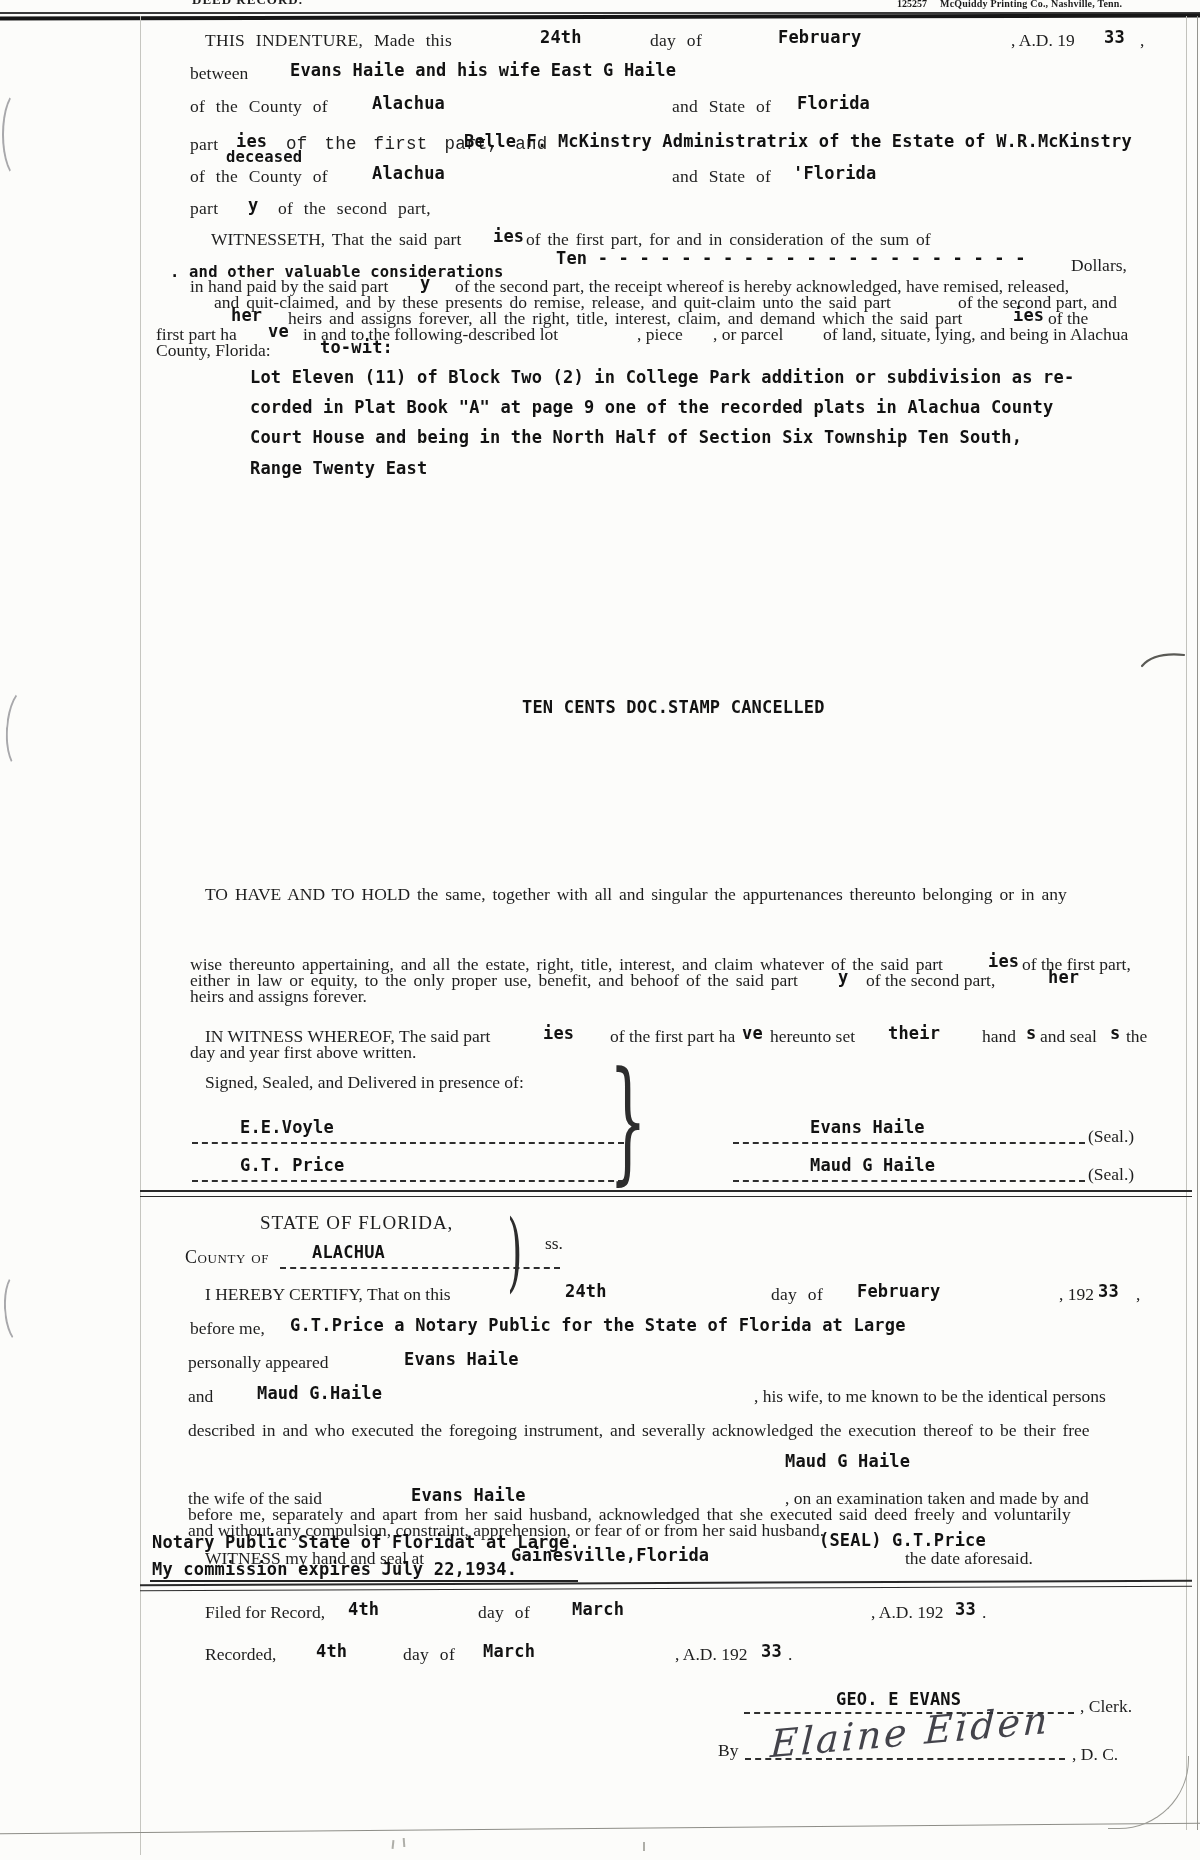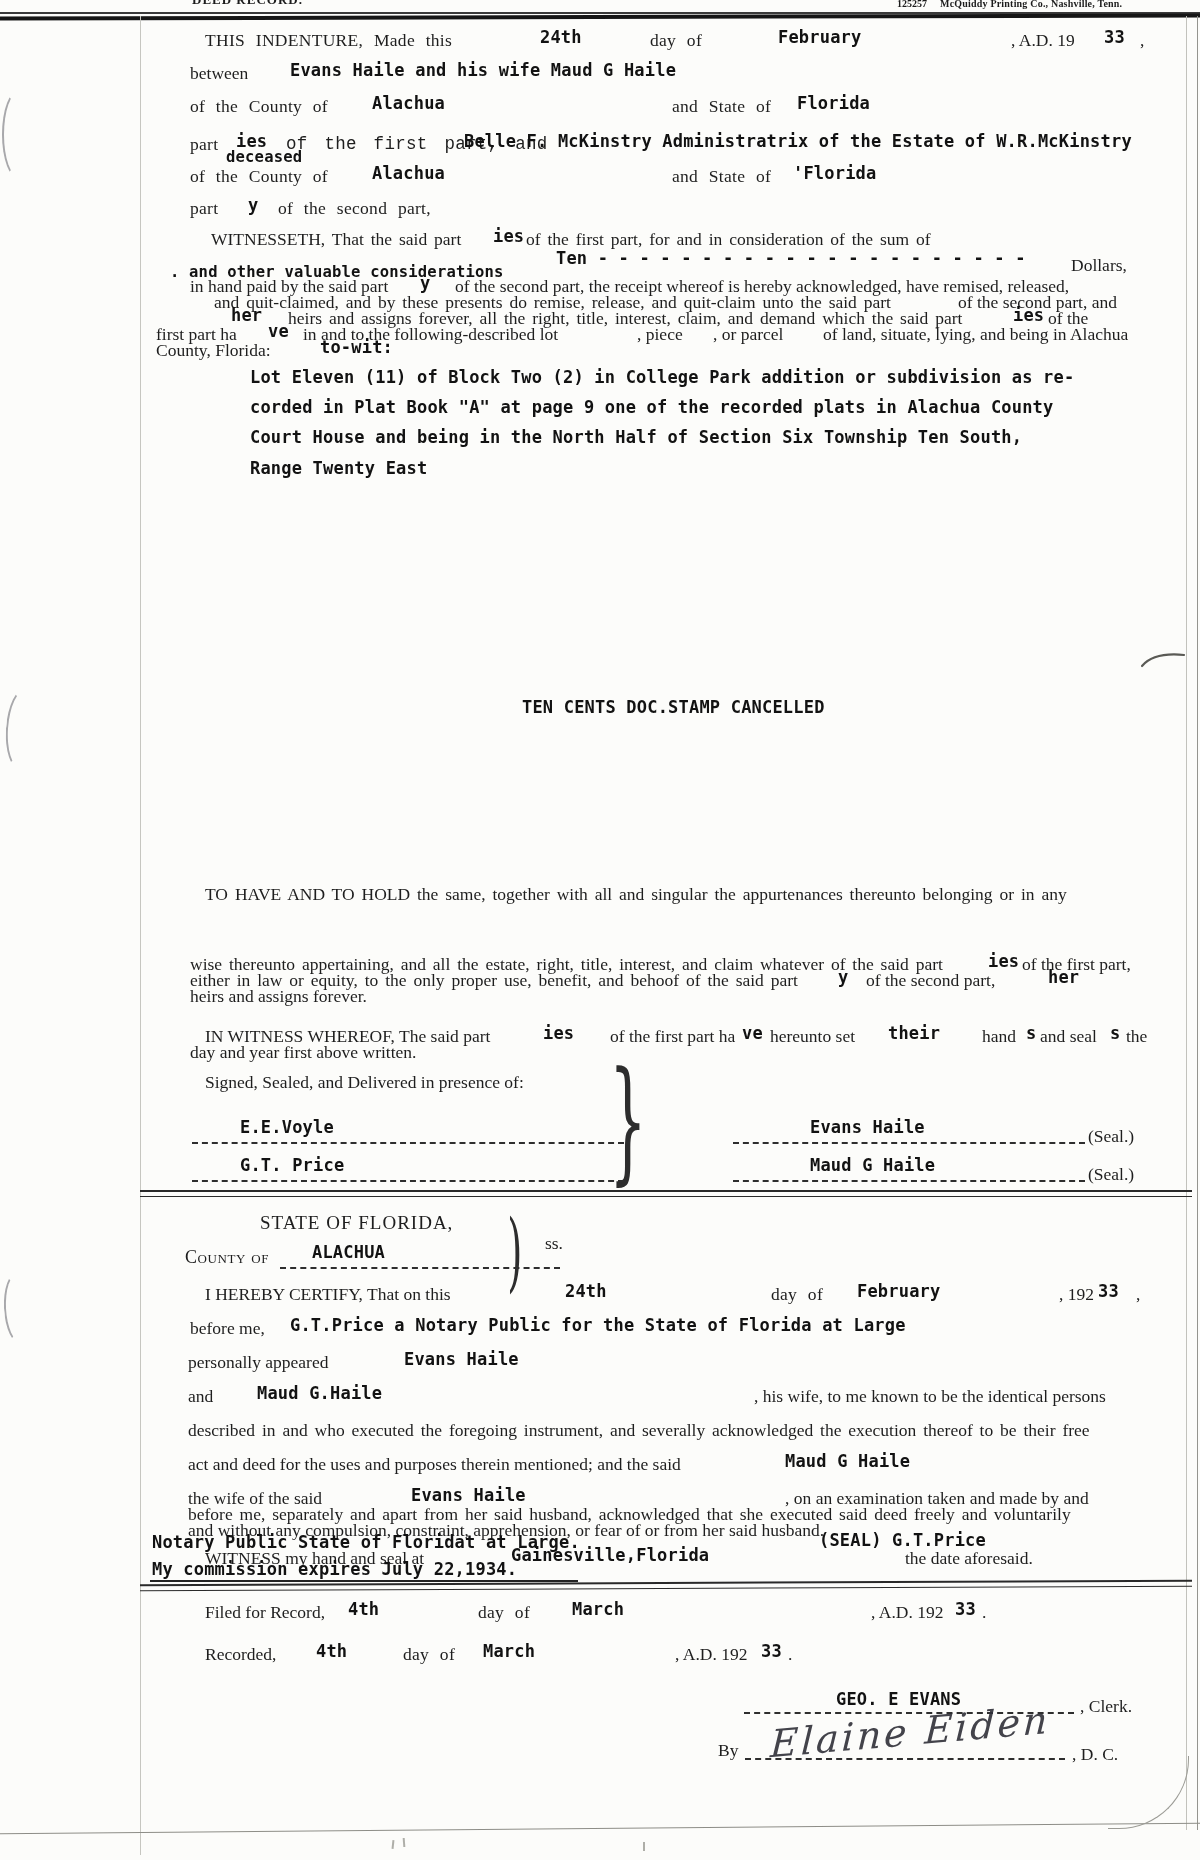--- a/index.html
+++ b/index.html
@@ -61,21 +61,21 @@
 
   <span class="ps wide" style="left:205px;top:30px;">THIS INDENTURE, Made this</span>
   <span class="ts" style="left:540px;top:28px;">24th</span>
   <span class="ps wide" style="left:650px;top:30px;">day of</span>
   <span class="ts" style="left:778px;top:28px;">February</span>
   <span class="ps" style="left:1011px;top:30px;">, A.D. 19</span>
   <span class="ts" style="left:1104px;top:28px;">33</span>
   <span class="ps" style="left:1140px;top:30px;">,</span>
 
   <span class="ps" style="left:190px;top:63px;">between</span>
-  <span class="ts" style="left:290px;top:61px;">Evans Haile and his wife Maud G Haile</span>
+  <span class="ts" style="left:290px;top:61px;">Evans Haile and his wife East G Haile</span>
 
   <span class="ps wide" style="left:190px;top:96px;">of the County of</span>
   <span class="ts" style="left:372px;top:94px;">Alachua</span>
   <span class="ps wide" style="left:672px;top:96px;">and State of</span>
   <span class="ts" style="left:797px;top:94px;">Florida</span>
 
   <span class="ps wide" style="left:190px;top:134px;">part</span>
   <span class="ts" style="left:236px;top:132px;">ies</span>
   <span class="ps wide" style="left:286px;top:134px;font-family:Liberation Mono, monospace;">of the first part, and</span>
   <span class="ts" style="left:464px;top:132px;">Belle F. McKinstry Administratrix of the Estate of W.R.McKinstry</span>
@@ -185,21 +185,20 @@
   <span class="ts" style="left:290px;top:1316px;">G.T.Price a Notary Public for the State of Florida at Large</span>
 
   <span class="ps" style="left:188px;top:1352px;">personally appeared</span>
   <span class="ts" style="left:404px;top:1350px;">Evans Haile</span>
 
   <span class="ps" style="left:188px;top:1386px;">and</span>
   <span class="ts" style="left:257px;top:1384px;">Maud G.Haile</span>
   <span class="ps" style="left:754px;top:1386px;">, his wife, to me known to be the identical persons</span>
 
   <span class="ps j" style="left:188px;top:1420px;">described in and who executed the foregoing instrument, and severally acknowledged the execution thereof to be their free</span>
-  <span class="ps" style="left:188px;top:1454px;">act and deed for the uses and purposes therein mentioned; and the said</span>
   <span class="ts" style="left:785px;top:1452px;">Maud G Haile</span>
 
   <span class="ps" style="left:188px;top:1488px;">the wife of the said</span>
   <span class="ts" style="left:411px;top:1486px;">Evans Haile</span>
   <span class="ps" style="left:785px;top:1488px;">, on an examination taken and made by and</span>
   <span class="ps" style="left:188px;top:1520px;">and without any compulsion, constraint, apprehension, or fear of or from her said husband.</span>
   <span class="ps j" style="left:188px;top:1504px;">before me, separately and apart from her said husband, acknowledged that she executed said deed freely and voluntarily</span>
 
   <span class="ts" style="left:152px;top:1533px;">Notary Public State of Floridat at Large.</span>
   <span class="ts" style="left:819px;top:1531px;">(SEAL) G.T.Price</span>

